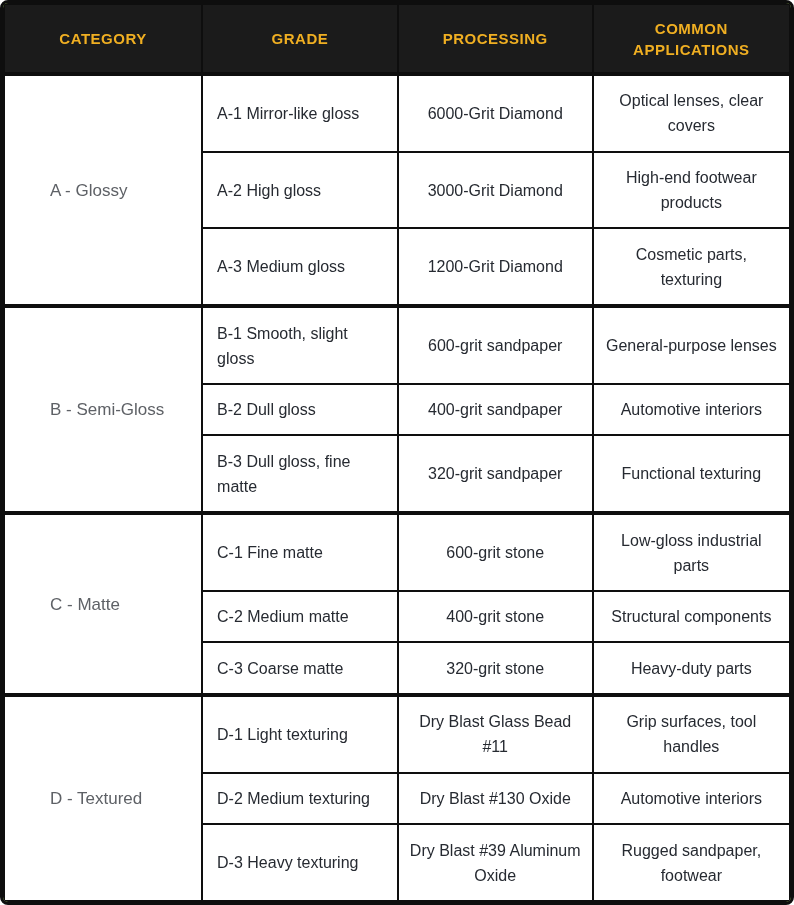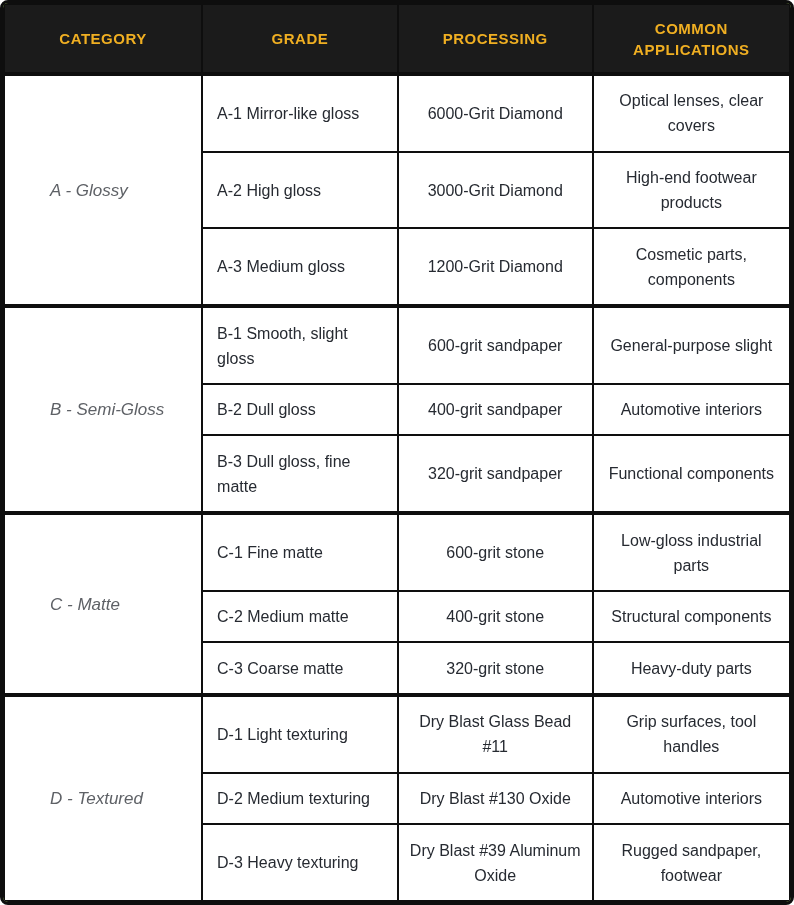--- a/index.html
+++ b/index.html
@@ -51,21 +51,20 @@
     padding: 12px 12px;
     box-sizing: border-box;
   }
   tr.row { min-height: 52px; }
   td.cell-category {
     color: #5e6166;
     font-size: 17px;
     text-align: left;
     padding-left: 45px;
     padding-right: 10px;
-    font-style: italic;
   }
   td.cell-grade {
     text-align: left;
     padding-left: 14px;
   }
   td.cell-processing,
   td.cell-applications {
     text-align: center;
     padding-left: 11px;
     padding-right: 11px;
@@ -101,38 +100,38 @@
         <td class="cell-applications">Optical lenses, clear covers</td>
       </tr>
       <tr class="row">
         <td class="cell-grade">A-2 High gloss</td>
         <td class="cell-processing">3000-Grit Diamond</td>
         <td class="cell-applications">High-end footwear products</td>
       </tr>
       <tr class="row">
         <td class="cell-grade">A-3 Medium gloss</td>
         <td class="cell-processing">1200-Grit Diamond</td>
-        <td class="cell-applications">Cosmetic parts, components</td>
+        <td class="cell-applications">Cosmetic parts, texturing</td>
       </tr>
 
       <tr class="row group-start">
         <td class="cell-category" rowspan="3">B - Semi-Gloss</td>
         <td class="cell-grade">B-1 Smooth, slight gloss</td>
         <td class="cell-processing">600-grit sandpaper</td>
-        <td class="cell-applications">General-purpose slight</td>
+        <td class="cell-applications">General-purpose lenses</td>
       </tr>
       <tr class="row">
         <td class="cell-grade">B-2 Dull gloss</td>
         <td class="cell-processing">400-grit sandpaper</td>
         <td class="cell-applications">Automotive interiors</td>
       </tr>
       <tr class="row">
         <td class="cell-grade">B-3 Dull gloss, fine matte</td>
         <td class="cell-processing">320-grit sandpaper</td>
-        <td class="cell-applications">Functional components</td>
+        <td class="cell-applications">Functional texturing</td>
       </tr>
 
       <tr class="row group-start">
         <td class="cell-category" rowspan="3">C - Matte</td>
         <td class="cell-grade">C-1 Fine matte</td>
         <td class="cell-processing">600-grit stone</td>
         <td class="cell-applications">Low-gloss industrial parts</td>
       </tr>
       <tr class="row">
         <td class="cell-grade">C-2 Medium matte</td>

